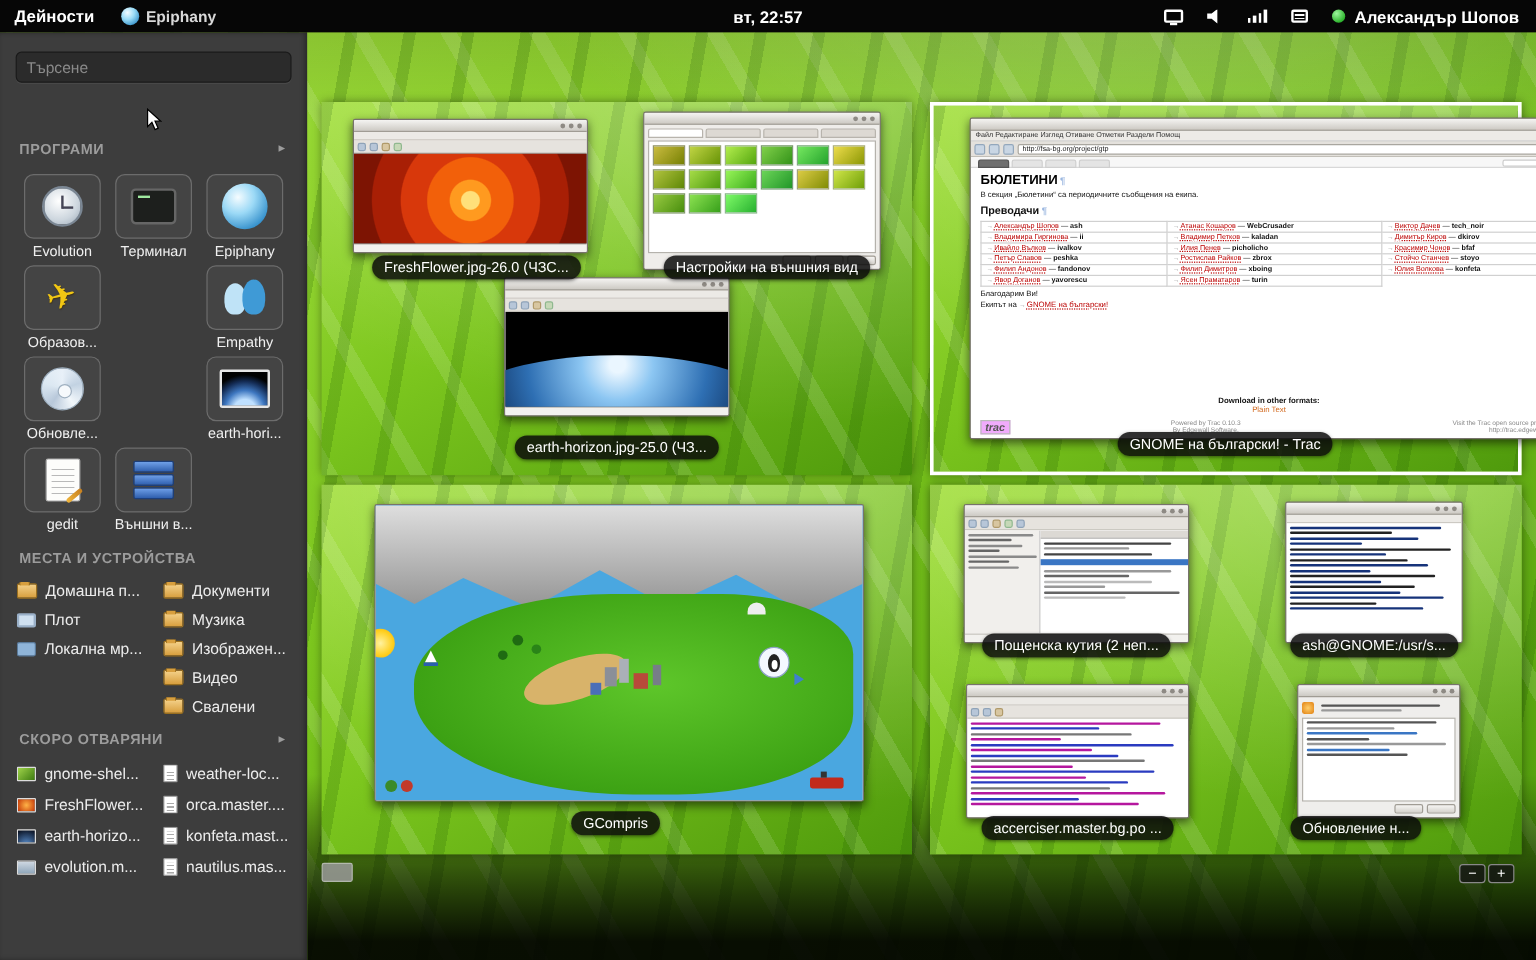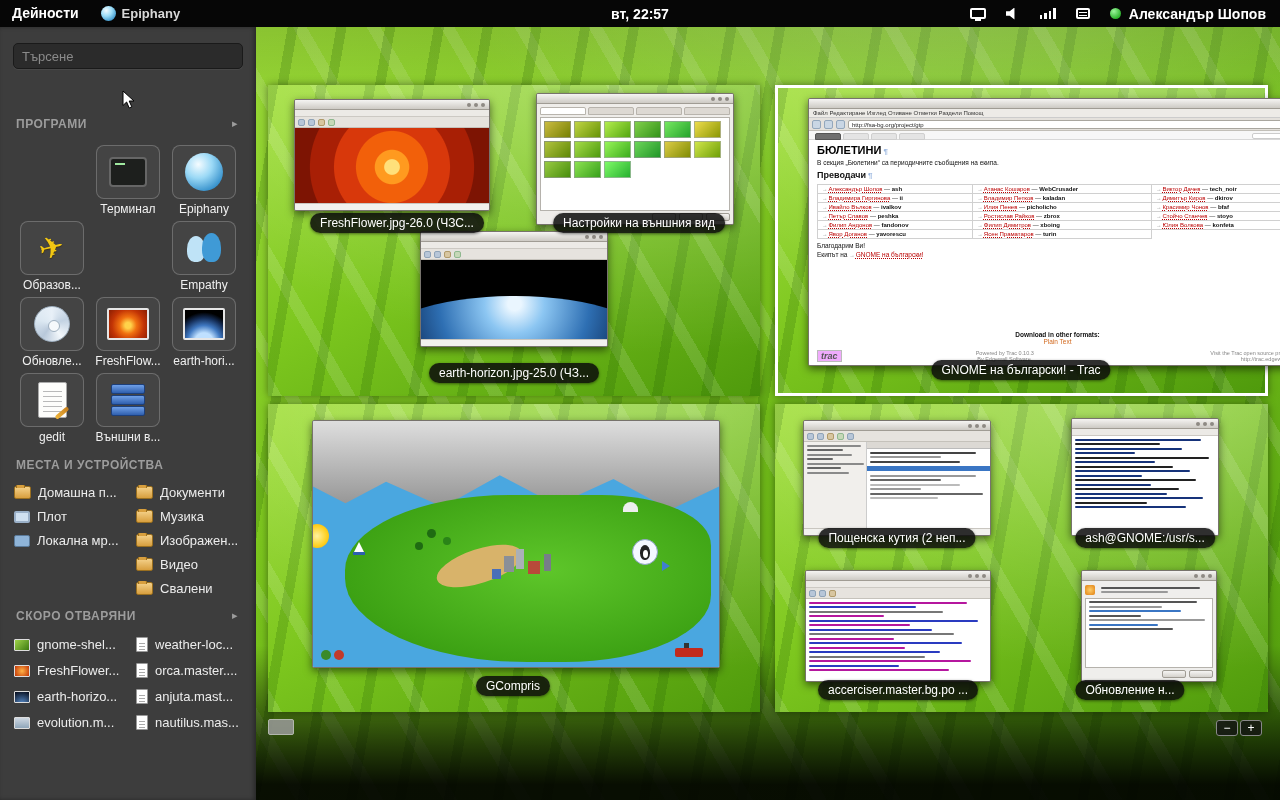--- a/index.html
+++ b/index.html
@@ -260,20 +260,26 @@
       </div>
     </div>
   </div>
 
   <div class="sidebar">
     <input class="search" placeholder="Търсене" style="">
 
     <div class="sechdr" style="top:90px">ПРОГРАМИ</div>
     <div class="secarrow" style="top:90px">▸</div>
 
+    <div class="appcell" style="left:14px;top:118px">
+      <div class="tilebox">
+          <span class="i-evolution"></span>
+        </div>
+      <div class="applabel">Evolution</div>
+    </div>
     <div class="appcell" style="left:90px;top:118px">
       <div class="tilebox">
           <span class="i-terminal"></span>
         </div>
       <div class="applabel">Терминал</div>
     </div>
     <div class="appcell" style="left:166px;top:118px">
       <div class="tilebox">
           <span class="i-epiphany"></span>
         </div>
@@ -289,26 +295,20 @@
       <div class="tilebox">
           <span class="i-empathy"></span>
         </div>
       <div class="applabel">Empathy</div>
     </div>
     <div class="appcell" style="left:14px;top:270px">
       <div class="tilebox">
           <span class="i-cd"></span>
         </div>
       <div class="applabel">Обновле...</div>
-    </div>
-    <div class="appcell" style="left:90px;top:270px">
-      <div class="tilebox">
-          <span class="i-freshimg"></span>
-        </div>
-      <div class="applabel">FreshFlow...</div>
     </div>
     <div class="appcell" style="left:166px;top:270px">
       <div class="tilebox">
           <span class="i-earthimg"></span>
         </div>
       <div class="applabel">earth-hori...</div>
     </div>
     <div class="appcell" style="left:14px;top:346px">
       <div class="tilebox">
           <span class="i-gedit"></span>
@@ -383,21 +383,21 @@
     <div class="placeitem" style="left:136px;top:610px">
       <span class="doc16"></span>
       <span>weather-loc...</span>
     </div>
     <div class="placeitem" style="left:136px;top:636px">
       <span class="doc16"></span>
       <span>orca.master....</span>
     </div>
     <div class="placeitem" style="left:136px;top:662px">
       <span class="doc16"></span>
-      <span>anjuta.mast...</span>
+      <span>konfeta.mast...</span>
     </div>
     <div class="placeitem" style="left:136px;top:688px">
       <span class="doc16"></span>
       <span>nautilus.mas...</span>
     </div>
   </div>
 
   <div class="ws leafbg" id="ws1">
     <div class="win" style="left:26px;top:14px;width:196px;height:112px">
       <div class="tb">

